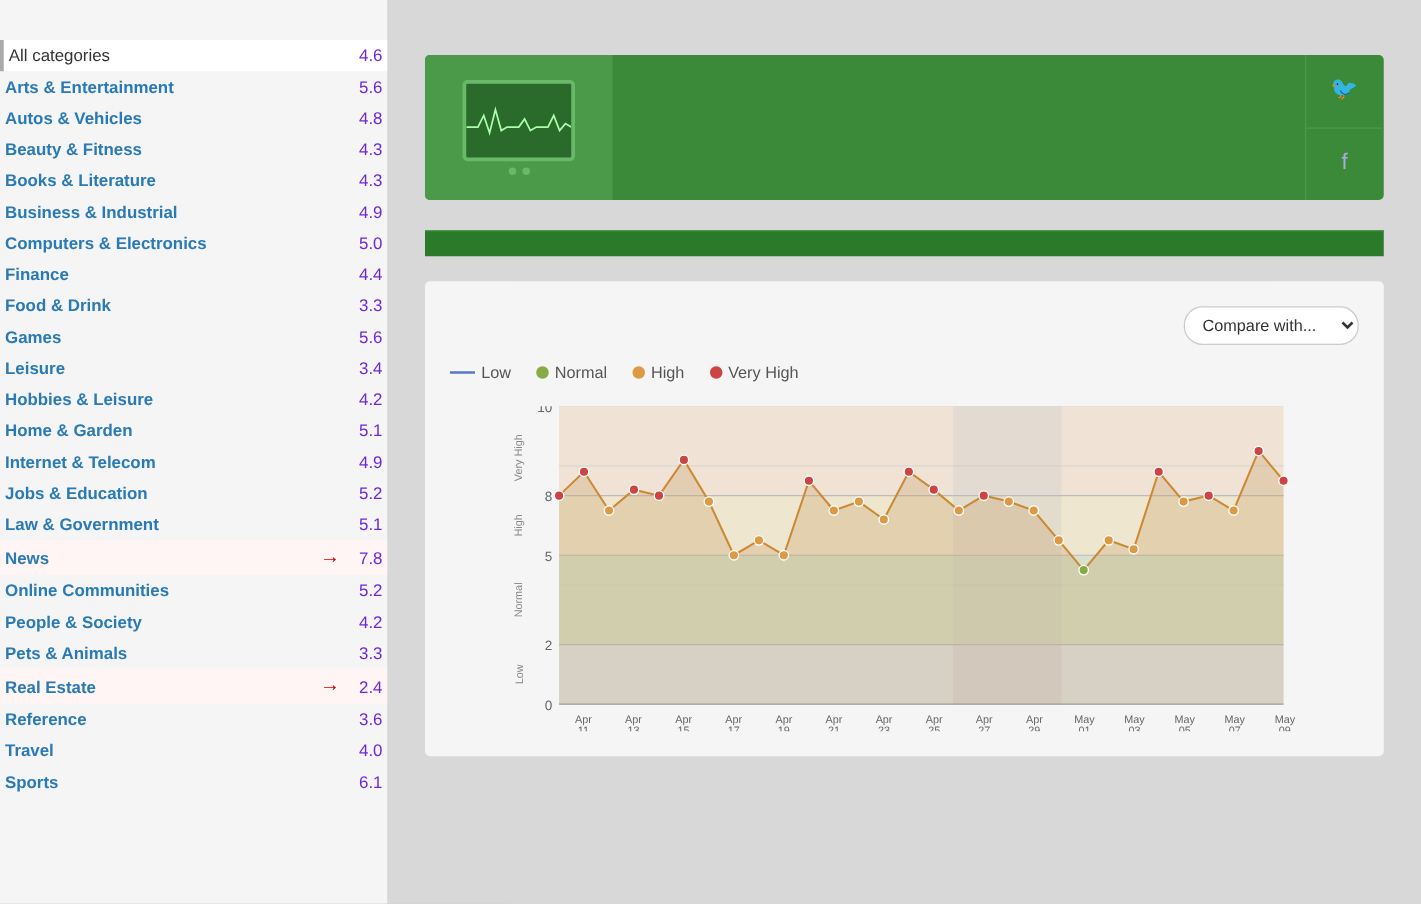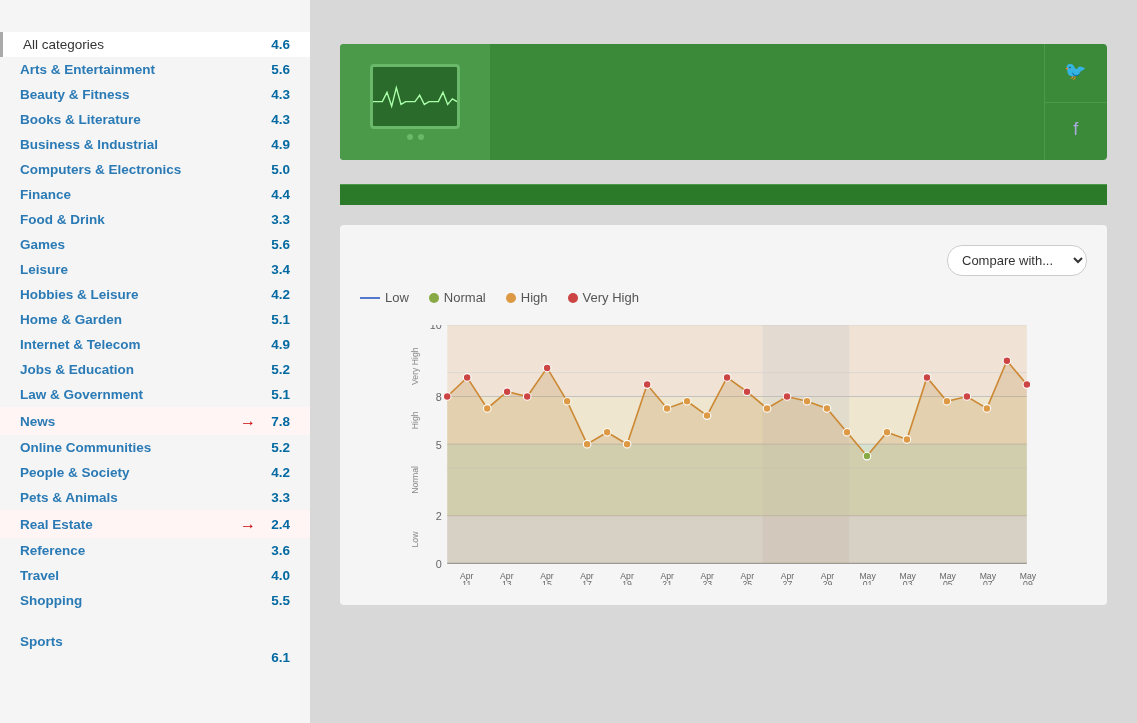--- a/index.html
+++ b/index.html
@@ -28,42 +28,42 @@
       color: #333;
       padding: 0 20px 12px 20px;
     }
     .category-list {
       list-style: none;
     }
     .category-item {
       display: flex;
       justify-content: flex-start;
       align-items: center;
-      padding: 5px 20px;
+      padding: 5px 4px;
       cursor: pointer;
     }
     .category-item.active {
       background: #fff;
       border-left: 3px solid #aaa;
     }
     .category-item.highlighted {
       background: #fff5f5;
     }
     .category-name {
       color: #2a7ab5;
       font-size: 13.5px;
       font-weight: bold;
     }
     .category-item.active .category-name {
       color: #333;
       font-weight: 500;
     }
     .category-score {
-      color: #0369a1;
-      font-weight: bold;
+      color: #6d28d9;
+      font-weight: normal;
       font-size: 13.5px;
       min-width: 30px;
       text-align: right;
     }
     .arrow-indicator {
       color: #cc0000;
       font-size: 16px;
       margin-right: 4px;
     }
     .category-item-inner {
@@ -274,20 +274,28 @@
         <li class="category-item">
           <div class="category-item-inner">
             <span class="category-name">Arts &amp; Entertainment</span>
             <div style="display: flex; align-items: center;">
               <span class="category-score">5.6</span>
             </div>
           </div>
         </li>
         <li class="category-item">
           <div class="category-item-inner">
+            <span class="category-name">Autos &amp; Vehicles</span>
+            <div style="display: flex; align-items: center;">
+              <span class="category-score">4.8</span>
+            </div>
+          </div>
+        </li>
+        <li class="category-item">
+          <div class="category-item-inner">
             <span class="category-name">Beauty &amp; Fitness</span>
             <div style="display: flex; align-items: center;">
               <span class="category-score">4.3</span>
             </div>
           </div>
         </li>
         <li class="category-item">
           <div class="category-item-inner">
             <span class="category-name">Books &amp; Literature</span>
             <div style="display: flex; align-items: center;">
@@ -436,30 +444,22 @@
         <li class="category-item">
           <div class="category-item-inner">
             <span class="category-name">Travel</span>
             <div style="display: flex; align-items: center;">
               <span class="category-score">4.0</span>
             </div>
           </div>
         </li>
         <li class="category-item">
           <div class="category-item-inner">
-            <span class="category-name">Shopping</span>
-            <div style="display: flex; align-items: center;">
-              <span class="category-score">5.5</span>
-            </div>
-          </div>
-        </li>
-        <li class="category-item">
-          <div class="category-item-inner">
             <span class="category-name">Sports</span>
-            <div style="display: flex; align-items: center; margin-top: 32px;">
+            <div style="display: flex; align-items: center;">
               <span class="category-score">6.1</span>
             </div>
           </div>
         </li>
       </ul>
   </div>
 
   <div class="main">
     <h1 class="page-title"></h1>
     <div class="page-subtitle"></div>

